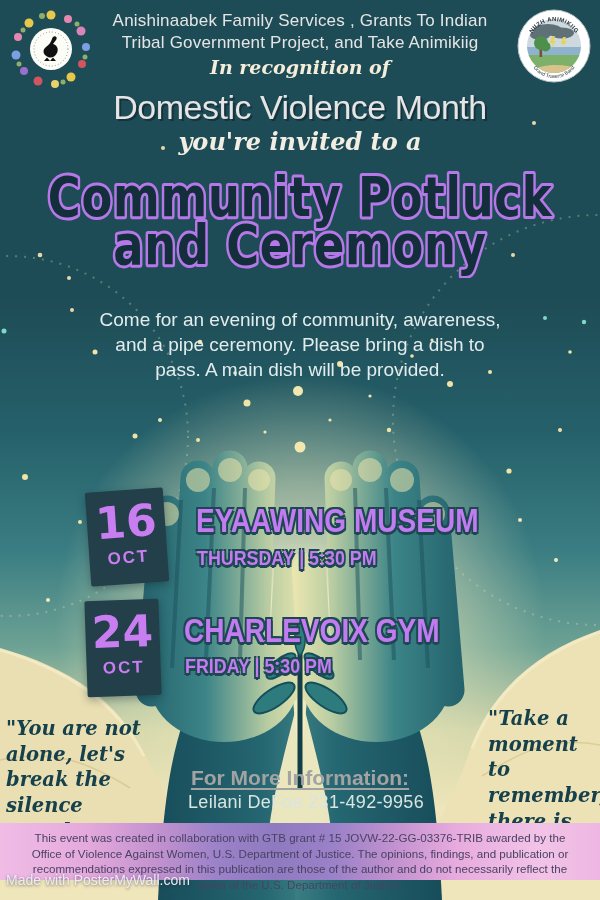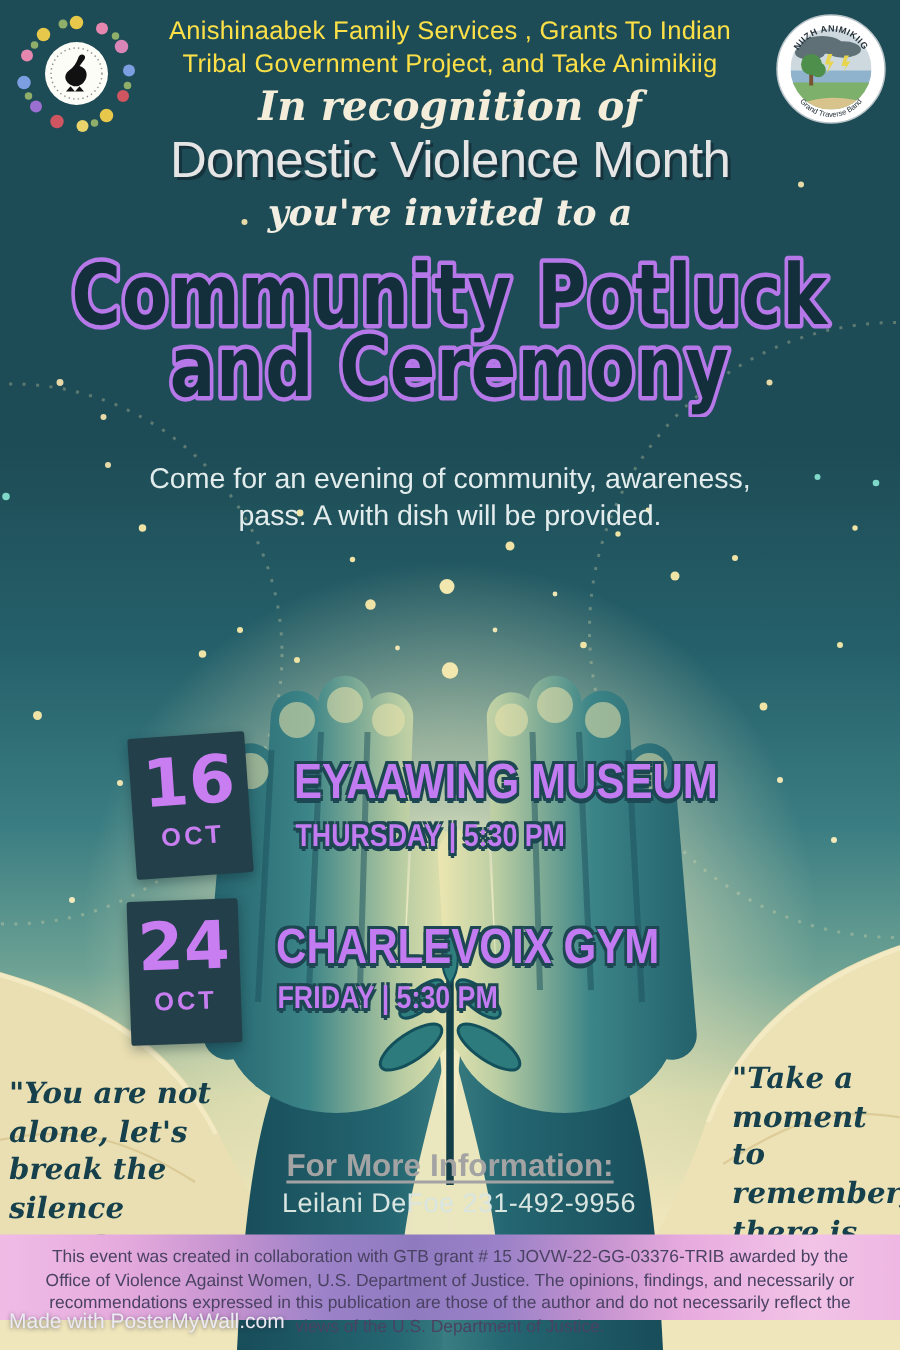--- a/index.html
+++ b/index.html
@@ -5,24 +5,24 @@
   html,body{margin:0;padding:0;background:#222;}
   .poster{
     position:relative;width:600px;height:900px;overflow:hidden;
     background:#1e4c56;font-family:"Liberation Sans",sans-serif;
   }
   .abs{position:absolute;}
   .ctr{left:0;right:0;text-align:center;}
   .scene{position:absolute;left:0;top:0;z-index:1;}
   .txt{z-index:5;}
   
-  .org-line{top:10px;font-size:17px;line-height:22px;color:#fde047;letter-spacing:.2px;}
+  .org-line{top:10px;font-size:17px;line-height:22px;color:#e5e5e5;letter-spacing:.2px;}
   .org-line2{top:32px;}
   .recognition{top:56px;font-family:"DejaVu Serif",serif;font-style:italic;font-weight:bold;
-    font-size:27px;color:#f4edda;}
+    font-size:19px;color:#f4edda;}
   .month-title{top:88px;font-size:34px;font-weight:normal;color:#e5e5e5;letter-spacing:-.5px;
     text-shadow:2px 2px 0 #16323c;}
   .invite{top:127px;font-family:"DejaVu Serif",serif;font-style:italic;font-weight:bold;
     font-size:24px;color:#f2eee2;}
   .title-svg{top:168px;left:0;z-index:5;}
   .title-svg text{
     font-family:"DejaVu Sans",sans-serif;font-weight:bold;font-size:56px;letter-spacing:1px;
     fill:#132f3b;stroke:#b678e8;stroke-width:6px;paint-order:stroke;stroke-linejoin:round;
     text-anchor:middle;
   }
@@ -254,21 +254,22 @@
   <div class="abs ctr txt month-title">Domestic Violence Month</div>
   <div class="abs ctr txt invite">you're invited to a</div>
 
   <svg class="abs title-svg" width="600" height="110" viewBox="0 0 600 110">
     <text x="375" y="48" transform="scale(0.8 1)">Community Potluck</text>
     <text x="375" y="96" transform="scale(0.8 1)">and Ceremony</text>
   </svg>
 
   <div class="abs ctr txt desc">
     <div>Come for an evening of community, awareness,</div>
-    <div>pass. A with dish will be provided.</div>
+    <div>and a pipe ceremony. Please bring a dish to</div>
+    <div>pass. A main dish will be provided.</div>
   </div>
 
   <div class="abs date-box box1">
     <div class="day">16</div>
     <div class="mon">OCT</div>
   </div>
   <div class="abs evt-label lbl1">EYAAWING MUSEUM</div>
   <div class="abs evt-sub sub1">THURSDAY | 5:30 PM</div>
 
   <div class="abs date-box box2">
@@ -280,20 +281,20 @@
 
   <div class="abs quote quote-left">"You are not alone, let's break the silence together"</div>
   <div class="abs quote quote-right">"Take a moment to remember, there is help"</div>
 
   <div class="abs ctr txt contact-h">For More Information:</div>
   <div class="abs ctr txt contact-p">Leilani DeFoe 231-492-9956</div>
 
   <div class="abs band">
     <div class="disclaimer">
       <div>This event was created in collaboration with GTB grant # 15 JOVW-22-GG-03376-TRIB awarded by the</div>
-      <div>Office of Violence Against Women, U.S. Department of Justice. The opinions, findings, and necessarily or</div>
+      <div>Office of Violence Against Women, U.S. Department of Justice. The opinions, findings, and publication or</div>
       <div>recommendations expressed in this publication are those of the author and do not necessarily reflect the</div>
       <div>views of the U.S. Department of Justice.</div>
     </div>
   </div>
   <div class="abs watermark">Made with PosterMyWall.com</div>
 
 </div>
 
 </body></html>

